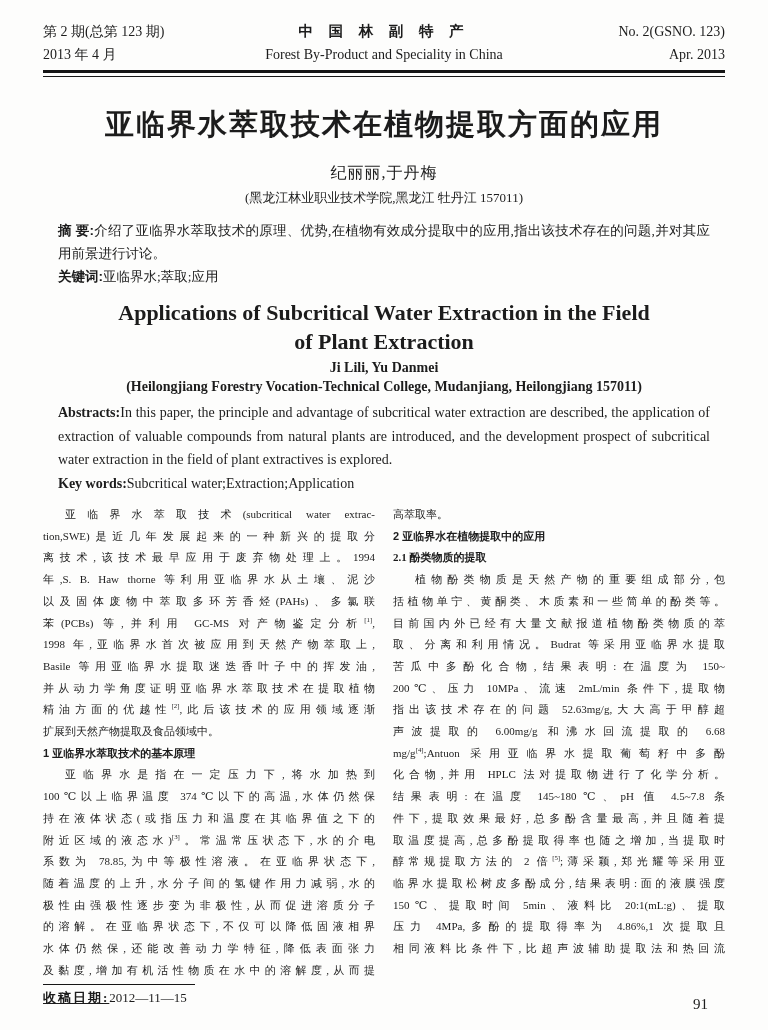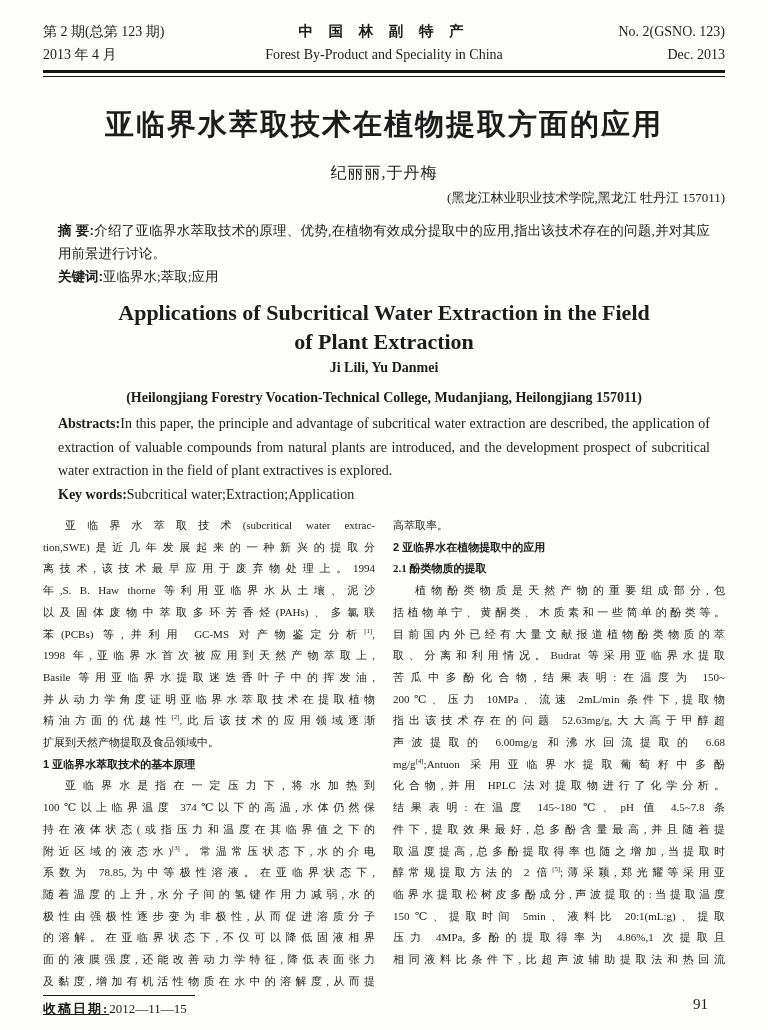--- a/index.html
+++ b/index.html
@@ -19,29 +19,29 @@
     font-size:14px;line-height:23px;}
   .jheader .hl{width:190px;text-align:left;}
   .jheader .hc{flex:1;text-align:center;}
   .jheader .hr{width:190px;text-align:right;}
   .hc .zh{letter-spacing:6px;font-weight:bold;font-size:14.5px;}
   .rule-double{margin-top:4px;height:3px;border-top:3.5px solid #161616;border-bottom:1.6px solid #161616;}
   
   .title-zh{margin-top:28px;text-align:center;font-size:29px;font-weight:bold;
     font-family:"Liberation Sans","DejaVu Sans",sans-serif;letter-spacing:2px;}
   .authors-zh{margin-top:18px;text-align:center;font-size:16px;letter-spacing:1px;}
-  .affil-zh{margin-top:5px;text-align:right;font-size:13px;}
+  .affil-zh{margin-top:5px;text-align:center;font-size:13px;}
   
   .abs-zh{margin-top:12px;padding:0 15px;font-size:13.5px;line-height:23px;text-align:justify;}
   .abs-zh .lbl, .kw-zh .lbl{font-family:"Liberation Sans","DejaVu Sans",sans-serif;font-weight:bold;}
   .kw-zh{padding:0 15px;font-size:13.5px;line-height:23px;}
   
   .title-en{margin-top:10px;text-align:center;font-weight:bold;font-size:22px;line-height:29px;}
   .authors-en{margin-top:4px;text-align:center;font-weight:bold;font-size:14px;}
-  .affil-en{margin-top:14px;text-align:center;font-weight:bold;font-size:14px;}
+  .affil-en{margin-top:3px;text-align:center;font-weight:bold;font-size:14px;}
   .abs-en{margin-top:6px;padding:0 15px;font-size:14px;line-height:23.5px;text-align:justify;}
   .abs-en .lbl,.kw-en .lbl{font-weight:bold;}
   .kw-en{padding:0 15px;font-size:14px;line-height:23.5px;}
   
   .columns{margin-top:9px;display:flex;gap:18px;}
   .col{width:332px;font-size:11px;line-height:21.7px;}
   .line{text-align:justify;text-align-last:justify;white-space:normal;overflow:hidden;}
   .line.endline{text-align-last:left;}
   .line.indent{text-indent:2em;}
   .h1 .line{font-family:"Liberation Sans","DejaVu Sans",sans-serif;font-weight:bold;text-align-last:left;}
@@ -63,21 +63,21 @@
     <div class="hl">
       <div>第 2 期(总第 123 期)</div>
       <div>2013 年 4 月</div>
     </div>
     <div class="hc">
       <div class="zh">中 国 林 副 特 产</div>
       <div>Forest By-Product and Speciality in China</div>
     </div>
     <div class="hr">
       <div>No. 2(GSNO. 123)</div>
-      <div>Dec. 2013</div>
+      <div>Apr. 2013</div>
     </div>
   </div>
   <div class="rule-double"></div>
 
   <div class="title-zh">亚临界水萃取技术在植物提取方面的应用</div>
   <div class="authors-zh">纪丽丽,于丹梅</div>
   <div class="affil-zh">(黑龙江林业职业技术学院,黑龙江 牡丹江 157011)</div>
 
   <div class="abs-zh"><span class="lbl">摘  要:</span><span>介绍了亚临界水萃取技术的原理、优势,在植物有效成分提取中的应用,指出该技术存在的问题,并对其应用前景进行讨论。</span></div>
   <div class="kw-zh"><span class="lbl">关键词:</span><span>亚临界水;萃取;应用</span></div>
@@ -112,21 +112,21 @@
         </div>
         <div class="p">
           <div class="line indent">亚临界水是指在一定压力下,将水加热到</div>
           <div class="line">100℃以上临界温度 374℃以下的高温,水体仍然保</div>
           <div class="line">持在液体状态(或指压力和温度在其临界值之下的</div>
           <div class="line">附近区域的液态水)<sup>[3]</sup>。常温常压状态下,水的介电</div>
           <div class="line">系数为 78.85,为中等极性溶液。在亚临界状态下,</div>
           <div class="line">随着温度的上升,水分子间的氢键作用力减弱,水的</div>
           <div class="line">极性由强极性逐步变为非极性,从而促进溶质分子</div>
           <div class="line">的溶解。在亚临界状态下,不仅可以降低固液相界</div>
-          <div class="line">面的液膜强度,还能改善动力学特征,降低表面张力</div>
+          <div class="line">水体仍然保,还能改善动力学特征,降低表面张力</div>
           <div class="line">及黏度,增加有机活性物质在水中的溶解度,从而提</div>
         </div>
       </div>
     <div class="col">
         <div class="p">
           <div class="line endline">高萃取率。</div>
         </div>
         <div class="h1">
           <div class="line endline">2  亚临界水在植物提取中的应用</div>
         </div>
@@ -141,21 +141,21 @@
           <div class="line">苦瓜中多酚化合物,结果表明:在温度为 150~</div>
           <div class="line">200℃、压力 10MPa、流速 2mL/min 条件下,提取物</div>
           <div class="line">指出该技术存在的问题 52.63mg/g,大大高于甲醇超</div>
           <div class="line">声波提取的 6.00mg/g 和沸水回流提取的 6.68</div>
           <div class="line">mg/g<sup>[4]</sup>;Antuon 采用亚临界水提取葡萄籽中多酚</div>
           <div class="line">化合物,并用 HPLC 法对提取物进行了化学分析。</div>
           <div class="line">结果表明:在温度 145~180℃、pH 值 4.5~7.8 条</div>
           <div class="line">件下,提取效果最好,总多酚含量最高,并且随着提</div>
           <div class="line">取温度提高,总多酚提取得率也随之增加,当提取时</div>
           <div class="line">醇常规提取方法的 2 倍<sup>[5]</sup>;薄采颖,郑光耀等采用亚</div>
-          <div class="line">临界水提取松树皮多酚成分,声波提取的:当提取温度</div>
+          <div class="line">临界水提取松树皮多酚成分,结果表明:面的液膜强度</div>
           <div class="line">150℃、提取时间 5min、液料比 20:1(mL:g)、提取</div>
           <div class="line">压力 4MPa,多酚的提取得率为 4.86%,1 次提取且</div>
           <div class="line">相同液料比条件下,比超声波辅助提取法和热回流</div>
         </div>
       </div>
   </div>
 
   <div class="footnote">
     <div class="fn-rule"></div>
     <div class="fn-text"><span class="fn-lbl">收稿日期:</span><span>2012—11—15</span></div>

